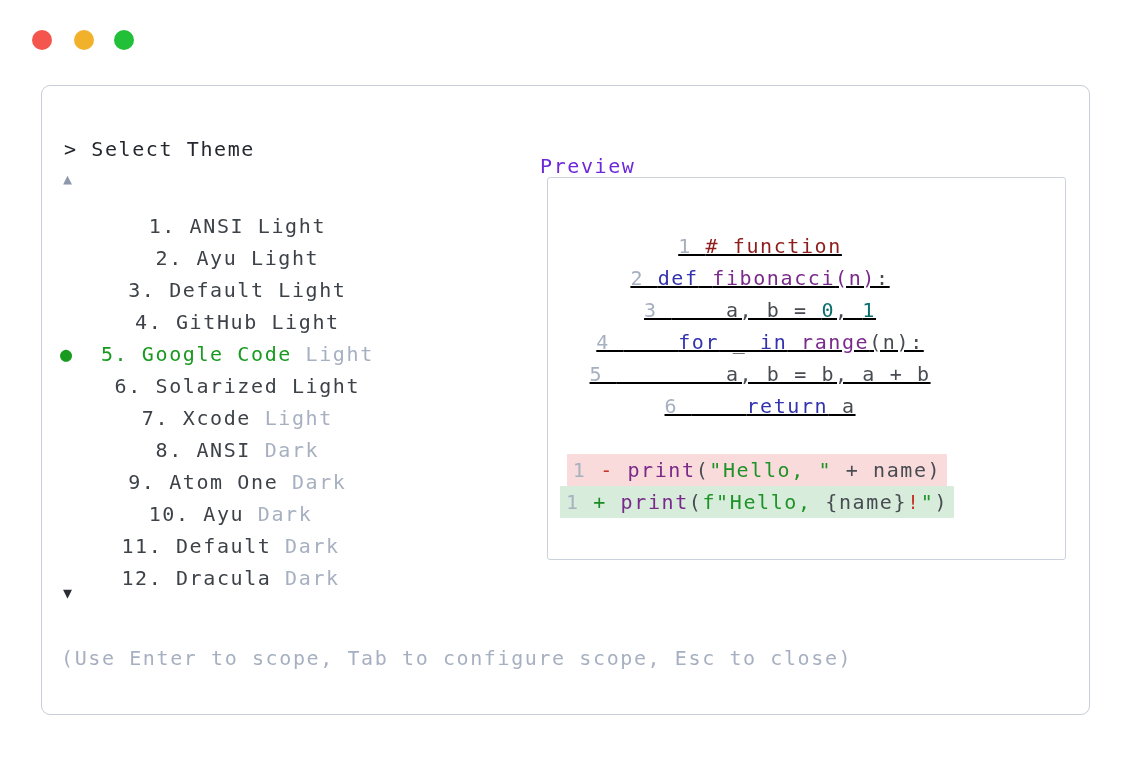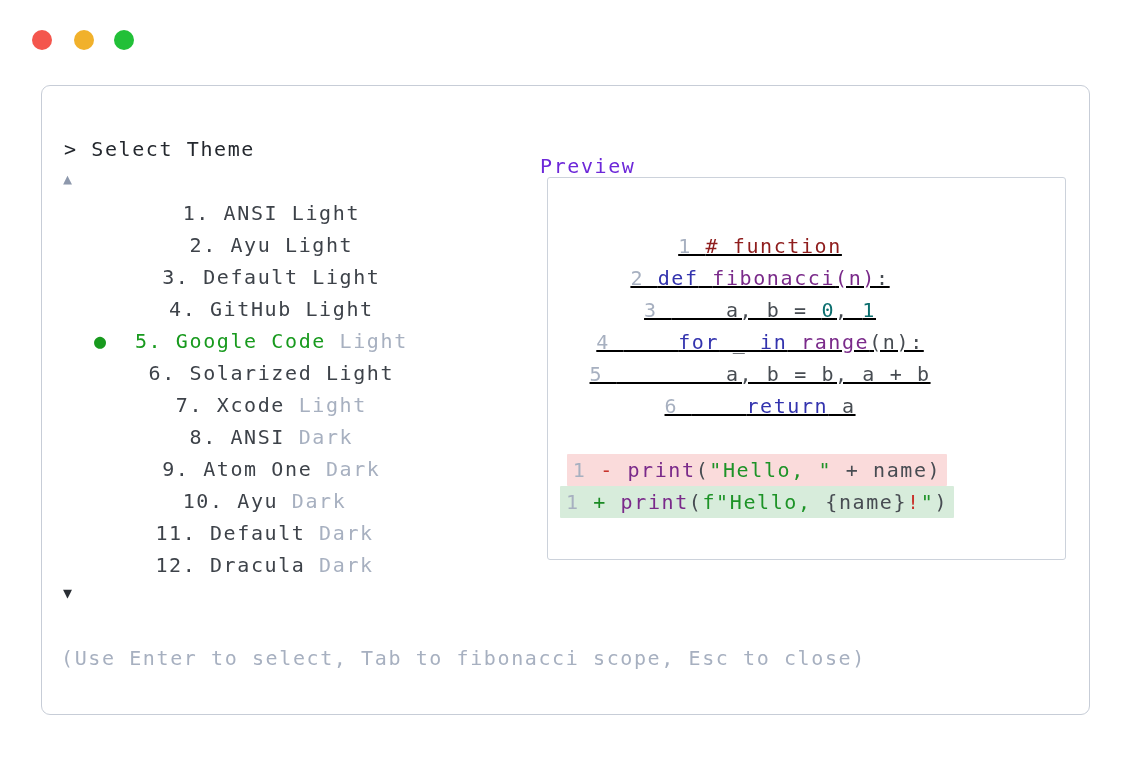--- a/index.html
+++ b/index.html
@@ -5,21 +5,21 @@
   html,body{margin:0;padding:0;background:#ffffff;}
   .stage{position:relative;width:1129px;height:757px;background:#ffffff;overflow:hidden;
          font-family:"DejaVu Sans Mono","Liberation Mono",monospace;}
   .dot{position:absolute;width:20px;height:20px;border-radius:50%;top:30px;}
   .panel{position:absolute;left:41px;top:85px;width:1047px;height:628px;
          background:#ffffff;border:1.5px solid #c7cdd7;border-radius:9px;}
   .mono{font-size:20px;line-height:32px;letter-spacing:1.6px;white-space:pre;text-align:center;}
   .prompt{position:absolute;left:22px;top:47px;}
   .scroll-up{position:absolute;left:21px;top:77px;font-size:15px;line-height:32px;}
   .scroll-down{position:absolute;left:21px;top:491px;font-size:15px;line-height:32px;}
-  .theme-list{position:absolute;left:18px;top:111px;margin-left:34px;}
+  .theme-list{position:absolute;left:18px;top:124px;}
   .theme-row{height:32px;}
   .footer{position:absolute;left:19px;top:556px;}
   .preview-label{position:absolute;left:498px;top:47px;}
   .preview-box{position:absolute;left:505px;top:91px;width:517px;height:381px;
                border:1.5px solid #ccd2db;border-radius:3px;background:#ffffff;}
   .code{position:absolute;left:18px;top:52px;text-decoration:underline;}
   .code-line{height:32px;}
   .diffwrap{display:inline-block;padding:0 6px;margin-left:-6px;border-radius:1px;}
 </style>
 </head>
@@ -34,21 +34,21 @@
   <div class="panel">
 
     <div class="mono prompt" style="color: rgb(36, 40, 46);">&gt; Select Theme</div>
 
     <div class="mono scroll-up" style="color: rgb(141, 152, 172);">▲</div>
 
     <div class="mono theme-list" id="theme-list"><div class="theme-row"><span style="color: rgb(24, 154, 30);">  </span><span style="color: rgb(61, 66, 73);"> 1. ANSI Light</span></div><div class="theme-row"><span style="color: rgb(24, 154, 30);">  </span><span style="color: rgb(61, 66, 73);"> 2. Ayu Light</span></div><div class="theme-row"><span style="color: rgb(24, 154, 30);">  </span><span style="color: rgb(61, 66, 73);"> 3. Default Light</span></div><div class="theme-row"><span style="color: rgb(24, 154, 30);">  </span><span style="color: rgb(61, 66, 73);"> 4. GitHub Light</span></div><div class="theme-row"><span style="color: rgb(24, 154, 30);">● </span><span style="color: rgb(24, 154, 30);"> 5. Google Code</span><span style="color: rgb(167, 176, 192);"> Light</span></div><div class="theme-row"><span style="color: rgb(24, 154, 30);">  </span><span style="color: rgb(61, 66, 73);"> 6. Solarized Light</span></div><div class="theme-row"><span style="color: rgb(24, 154, 30);">  </span><span style="color: rgb(61, 66, 73);"> 7. Xcode</span><span style="color: rgb(167, 176, 192);"> Light</span></div><div class="theme-row"><span style="color: rgb(24, 154, 30);">  </span><span style="color: rgb(61, 66, 73);"> 8. ANSI</span><span style="color: rgb(167, 176, 192);"> Dark</span></div><div class="theme-row"><span style="color: rgb(24, 154, 30);">  </span><span style="color: rgb(61, 66, 73);"> 9. Atom One</span><span style="color: rgb(167, 176, 192);"> Dark</span></div><div class="theme-row"><span style="color: rgb(24, 154, 30);">  </span><span style="color: rgb(61, 66, 73);">10. Ayu</span><span style="color: rgb(167, 176, 192);"> Dark</span></div><div class="theme-row"><span style="color: rgb(24, 154, 30);">  </span><span style="color: rgb(61, 66, 73);">11. Default</span><span style="color: rgb(167, 176, 192);"> Dark</span></div><div class="theme-row"><span style="color: rgb(24, 154, 30);">  </span><span style="color: rgb(61, 66, 73);">12. Dracula</span><span style="color: rgb(167, 176, 192);"> Dark</span></div></div>
 
     <div class="mono scroll-down" style="color: rgb(42, 46, 52);">▼</div>
 
-    <div class="mono footer" style="color: rgb(167, 176, 192);">(Use Enter to select, Tab to fibonacci scope, Esc to close)</div>
+    <div class="mono footer" style="color: rgb(167, 176, 192);">(Use Enter to scope, Tab to configure scope, Esc to close)</div>
 
     <div class="mono preview-label" style="color: #6d28d9; margin-top: 17px;">Preview</div>
 
     <div class="preview-box">
       <div class="mono code" id="code-block"><div class="code-line"><span style="color: rgb(167, 176, 192);">1 </span><span style="color: rgb(143, 29, 29);"># function</span></div><div class="code-line"><span style="color: rgb(167, 176, 192);">2 </span><span style="color: rgb(51, 51, 174);">def</span><span style="color: rgb(71, 76, 82);"> </span><span style="color: rgb(122, 42, 138);">fibonacci</span><span style="color: rgb(122, 42, 138);">(n)</span><span style="color: rgb(71, 76, 82);">:</span></div><div class="code-line"><span style="color: rgb(167, 176, 192);">3 </span><span style="color: rgb(71, 76, 82);">    a, b = </span><span style="color: rgb(11, 110, 110);">0</span><span style="color: rgb(71, 76, 82);">, </span><span style="color: rgb(11, 110, 110);">1</span></div><div class="code-line"><span style="color: rgb(167, 176, 192);">4 </span><span style="color: rgb(71, 76, 82);">    </span><span style="color: rgb(51, 51, 174);">for</span><span style="color: rgb(71, 76, 82);"> _ </span><span style="color: rgb(51, 51, 174);">in</span><span style="color: rgb(71, 76, 82);"> </span><span style="color: rgb(122, 42, 138);">range</span><span style="color: rgb(71, 76, 82);">(n):</span></div><div class="code-line"><span style="color: rgb(167, 176, 192);">5 </span><span style="color: rgb(71, 76, 82);">        a, b = b, a + b</span></div><div class="code-line"><span style="color: rgb(167, 176, 192);">6 </span><span style="color: rgb(71, 76, 82);">    </span><span style="color: rgb(51, 51, 174);">return</span><span style="color: rgb(71, 76, 82);"> a</span></div><div class="code-line"></div><div class="code-line"><span class="diffwrap" style="background: rgb(250, 219, 219);"><span style="color: rgb(167, 176, 192);">1 </span><span style="color: rgb(200, 51, 44);">- </span><span style="color: rgb(122, 42, 138);">print</span><span style="color: rgb(71, 76, 82);">(</span><span style="color: rgb(29, 147, 39);">"Hello, "</span><span style="color: rgb(71, 76, 82);"> + name)</span></span></div><div class="code-line"><span class="diffwrap" style="background: rgb(215, 236, 219);"><span style="color: rgb(167, 176, 192);">1 </span><span style="color: rgb(26, 138, 36);">+ </span><span style="color: rgb(122, 42, 138);">print</span><span style="color: rgb(71, 76, 82);">(</span><span style="color: rgb(29, 147, 39);">f"Hello, </span><span style="color: rgb(71, 76, 82);">{name}</span><span style="color: rgb(200, 51, 44);">!</span><span style="color: rgb(29, 147, 39);">"</span><span style="color: rgb(71, 76, 82);">)</span></span></div></div>
     </div>
 
   </div>
 </div>
 

